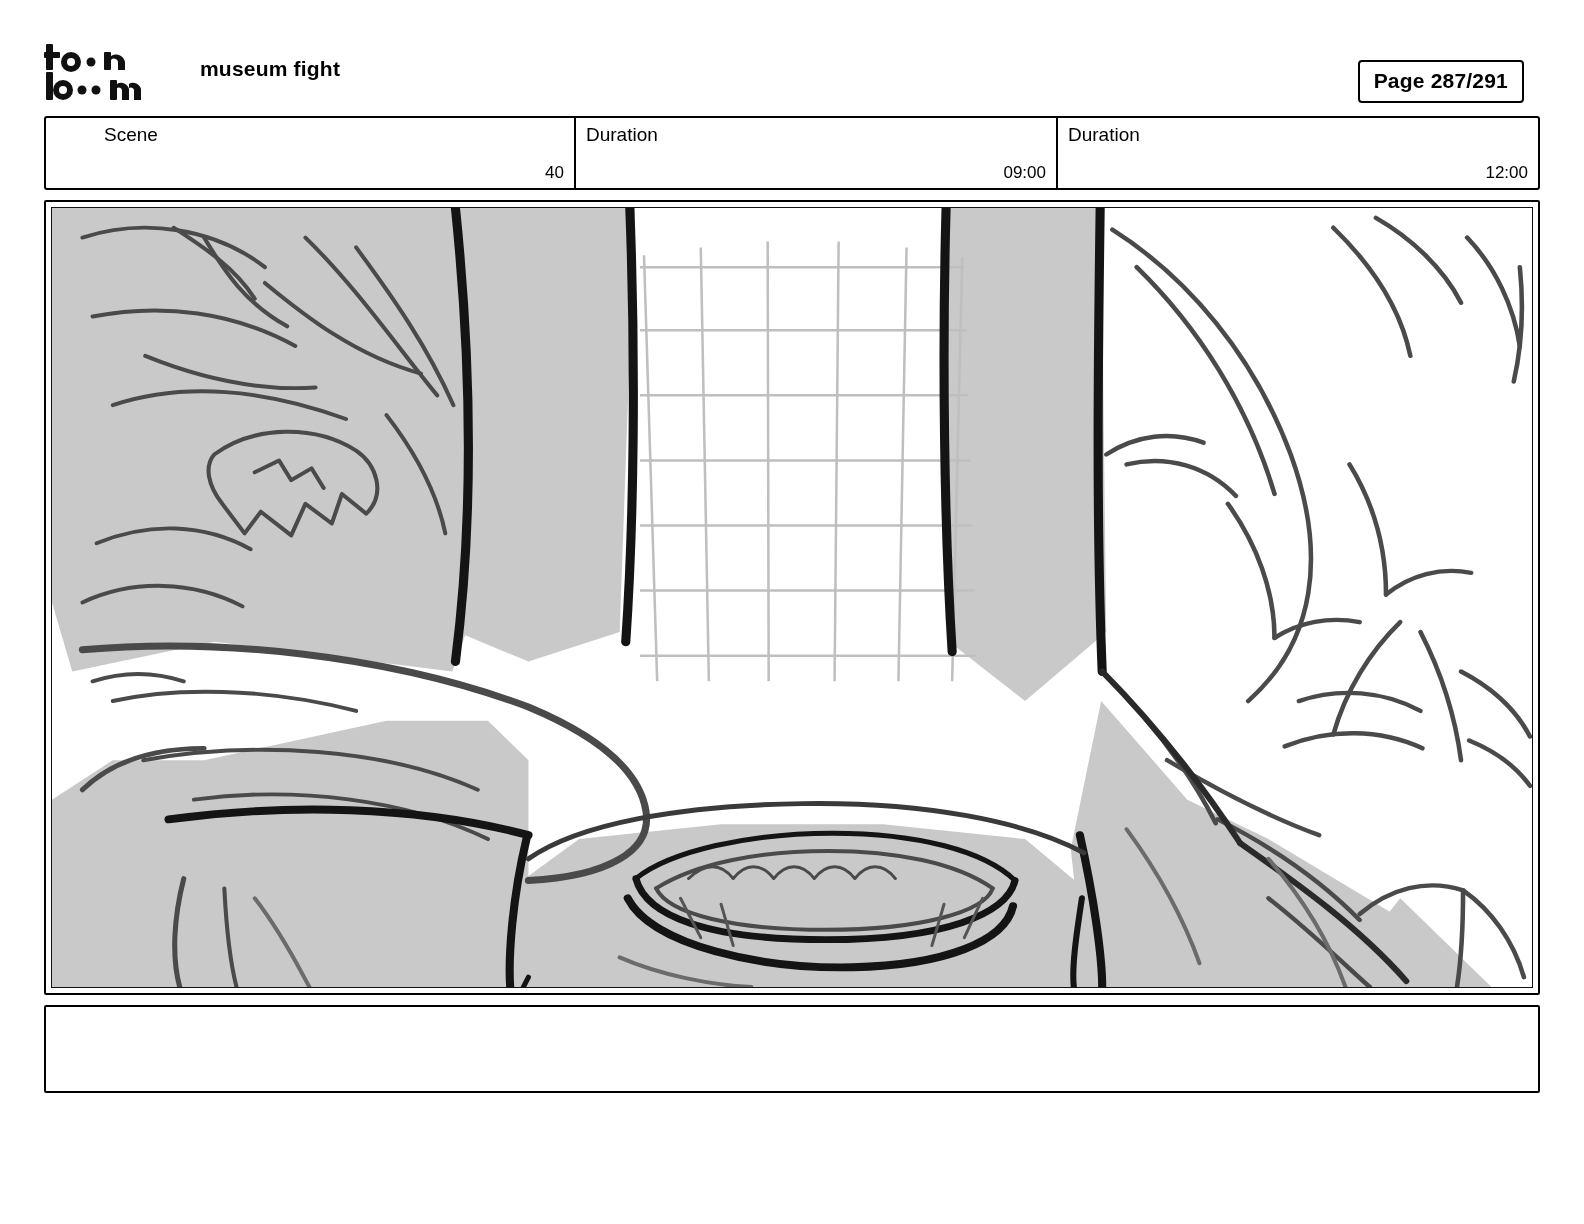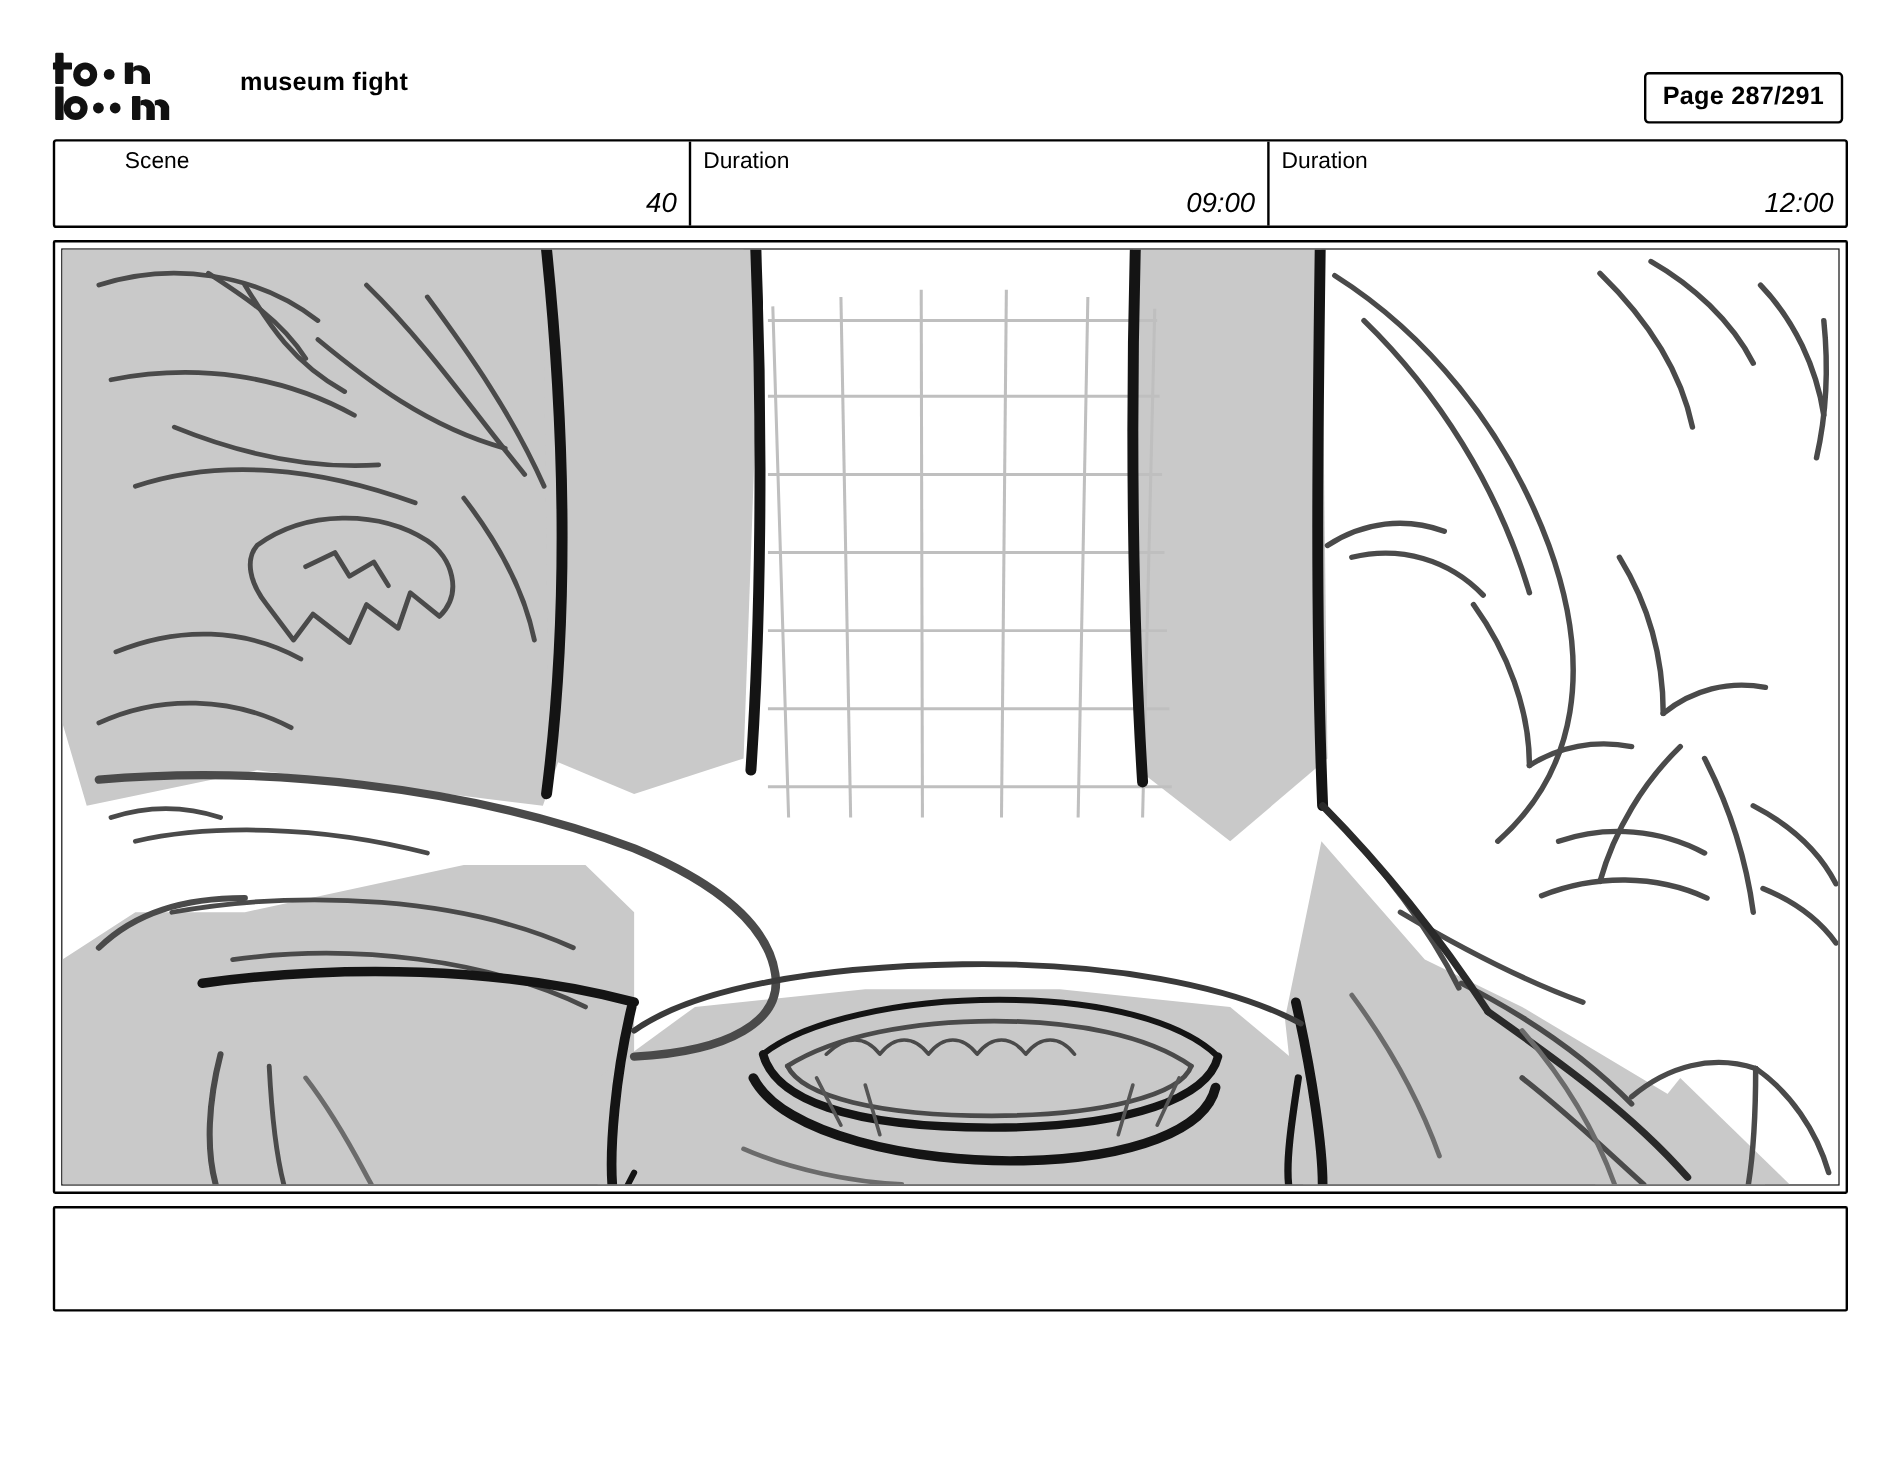--- a/index.html
+++ b/index.html
@@ -42,21 +42,21 @@
     font-size: 21px;
     font-weight: bold;
     letter-spacing: 0.2px;
     margin-left: 28px;
     margin-top: 17px;
     white-space: nowrap;
   }
 
   .page-badge {
     position: absolute;
-    right: 4px;
+    right: 16px;
     top: 20px;
     border: 2px solid #000;
     border-radius: 4px;
     padding: 7px 14px 8px 14px;
     font-size: 21px;
     font-weight: bold;
     letter-spacing: 0.2px;
     background: #fff;
   }
 
@@ -79,23 +79,22 @@
   }
   .info-cell:last-child { border-right: none; }
   .info-label {
     font-size: 19px;
     line-height: 22px;
   }
   .info-value {
     position: absolute;
     right: 10px;
     bottom: 5px;
-    font-size: 23px;
+    font-size: 17px;
     text-align: right;
-    font-style: italic;
   }
 
   
   .panel-frame {
     margin-top: 10px;
     border: 2px solid #000;
     border-radius: 2px;
     height: 795px;
     box-sizing: border-box;
     background: #fff;

